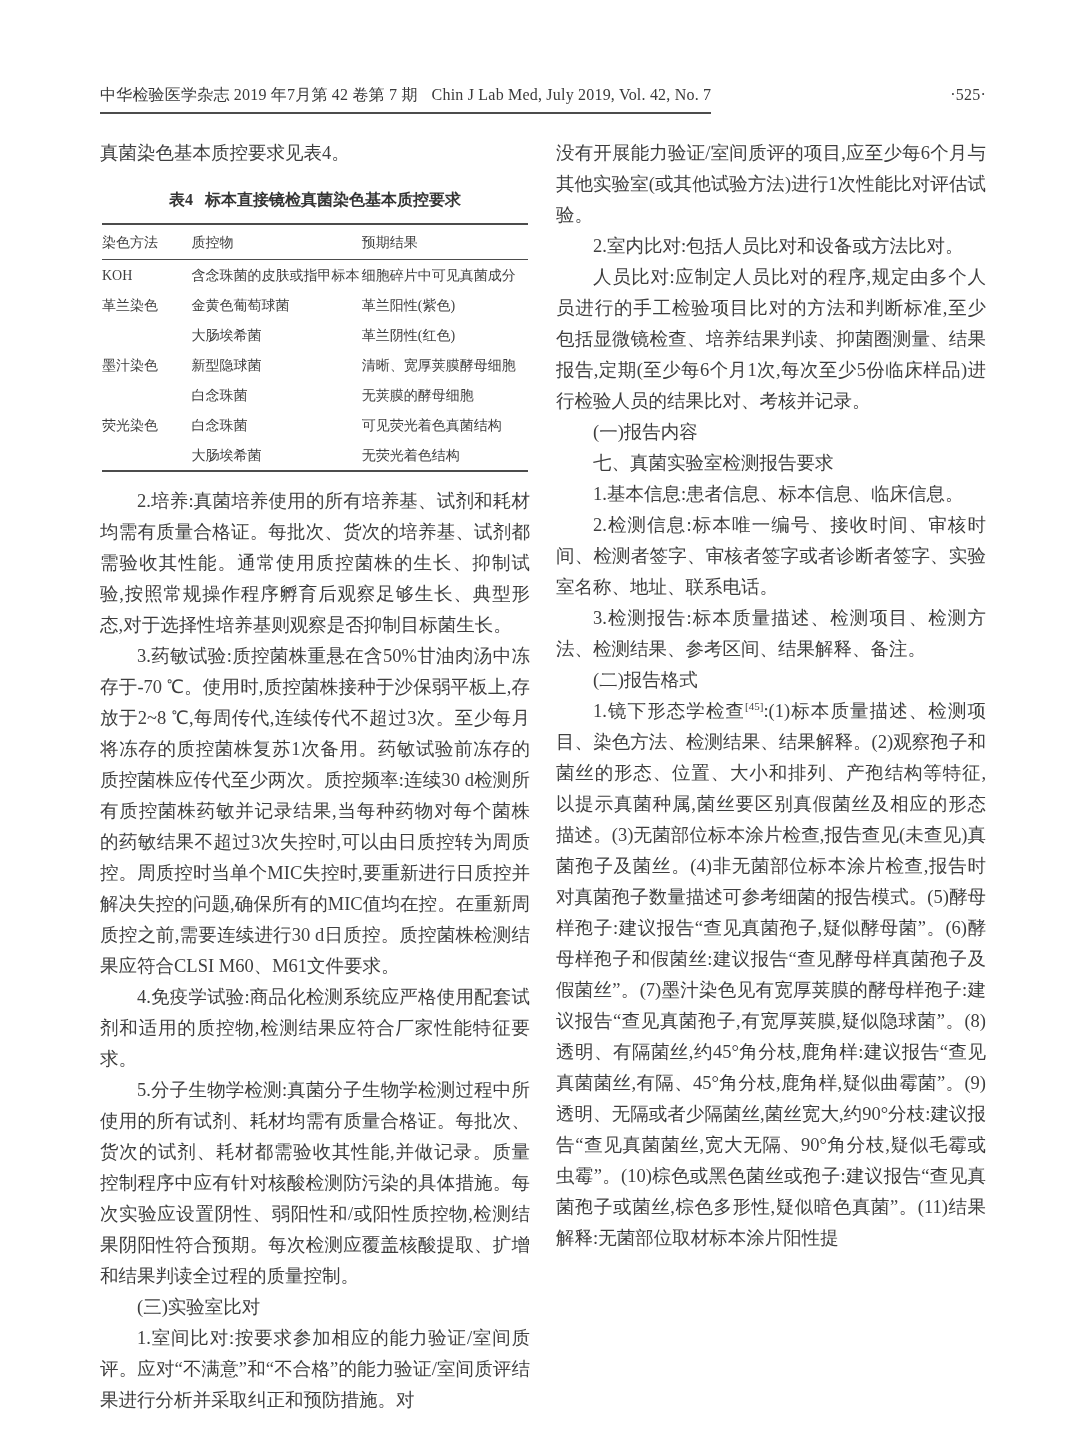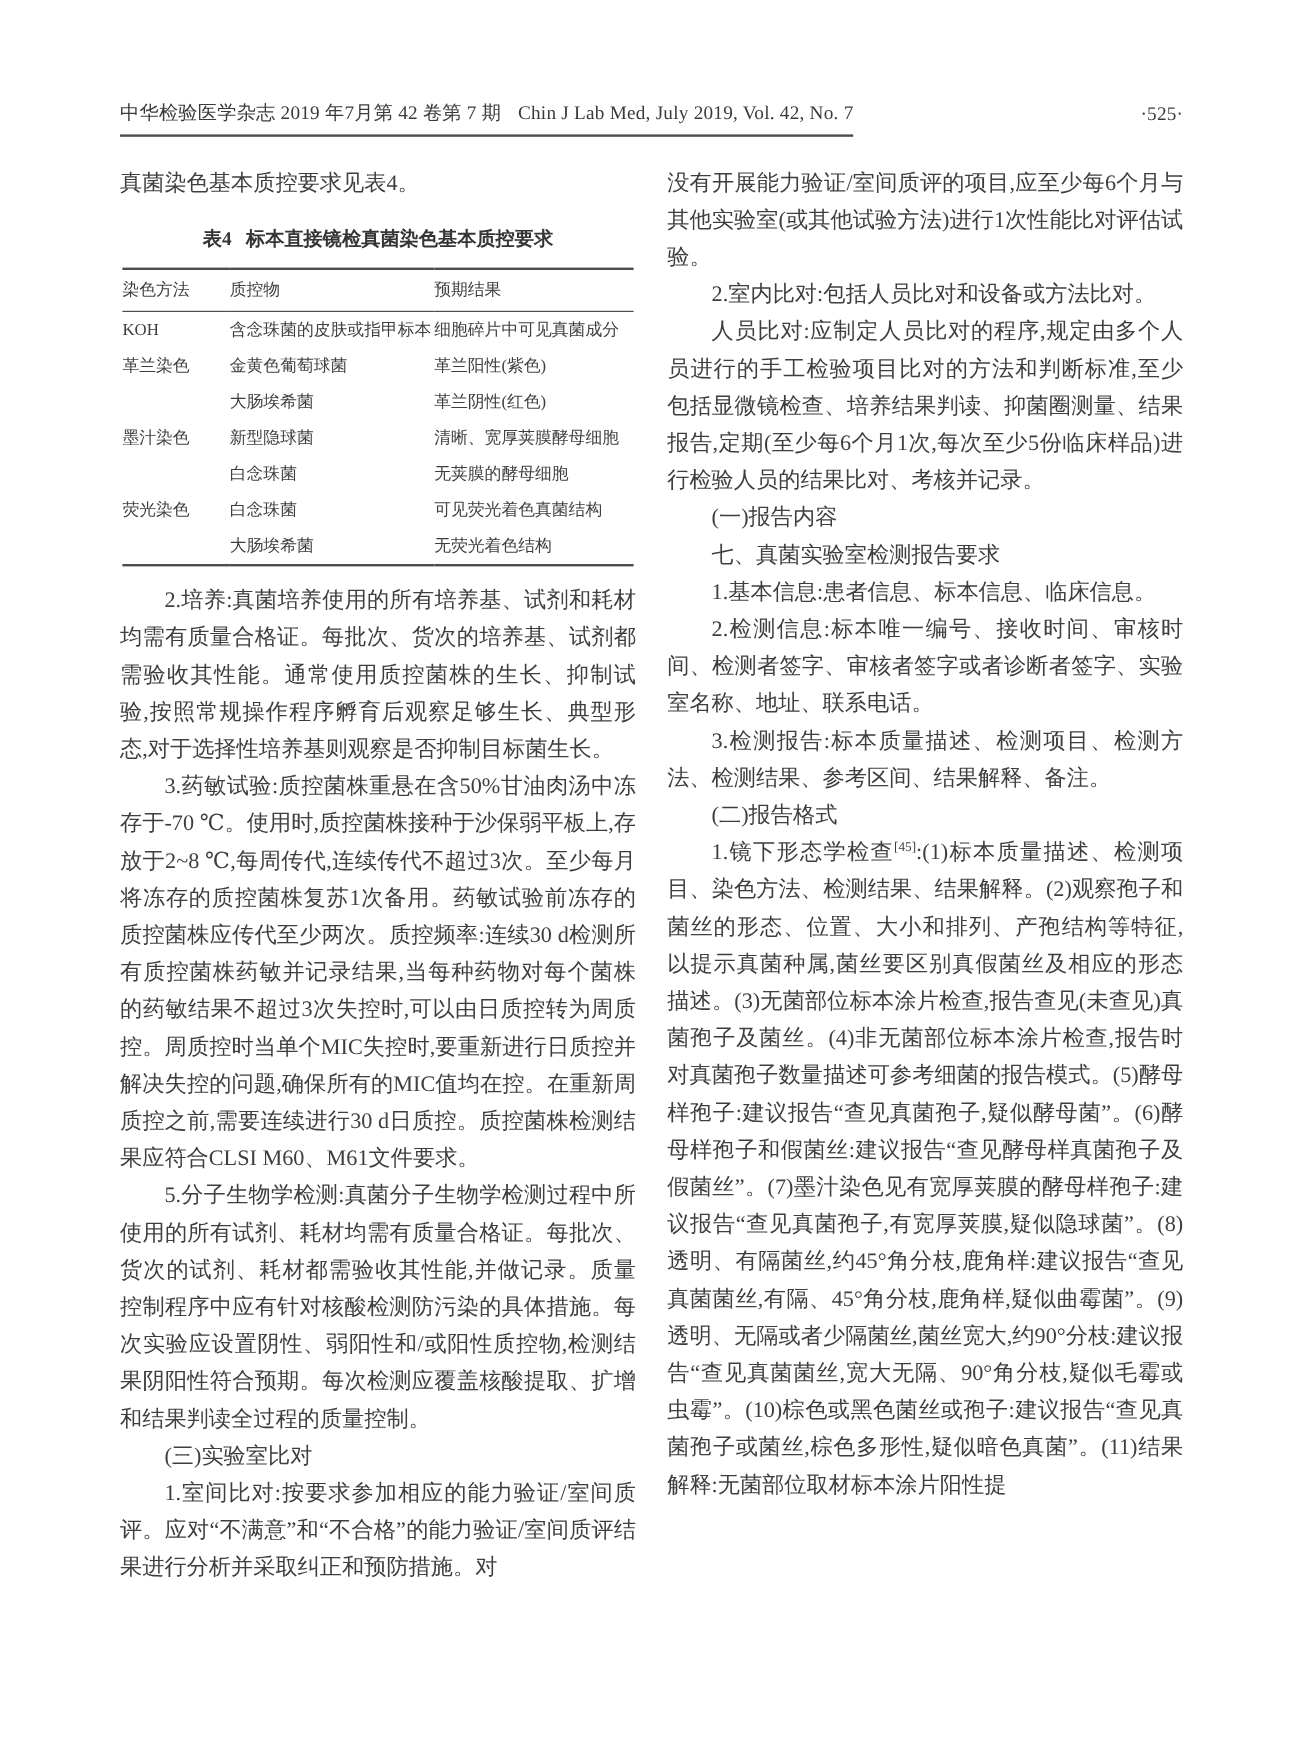--- a/index.html
+++ b/index.html
@@ -9,42 +9,42 @@
     font-family:"Liberation Serif","DejaVu Serif",serif;
     color:#3e3e3e;
     overflow:hidden;
   }
   .page{position:relative;width:1080px;height:1455px;background:#fff;overflow:hidden;}
 
   
   .header{
     margin:0 94px 0 100px;
     padding-top:84px;
-    display:flex;justify-content:space-between;align-items:center;
+    display:flex;justify-content:space-between;align-items:flex-start;
     font-size:16px;line-height:22px;color:#3a3a3a;
     letter-spacing:0.2px;
   }
   .header-left{border-bottom:2px solid #4c4c4c;padding-bottom:6px;}
   .header-left .en{margin-left:14px;}
   .header-page{padding-bottom:6px;font-family:Liberation Serif, serif;}
 
   
   .columns{
     display:flex;gap:26px;
     padding:24px 94px 0 100px;
   }
   .col{width:430px;flex:0 0 430px;}
 
   
   .para{
     font-size:18.5px;line-height:31px;
     text-align:justify;margin:0;
     color:#3e3e3e;
   }
-  .para.indent{text-indent:2em;}
+  .para.indent{text-indent:2em;font-family:Liberation Serif, serif;}
   .para sup{font-size:11px;line-height:0;vertical-align:super;}
 
   
   .table-block{margin:20px 2px 14px 2px;}
   .table-caption{
     text-align:center;font-weight:bold;color:#353535;
     font-size:16px;line-height:22px;margin:14px 0 12px 0;
   }
   .table-caption .cap-label{margin-right:12px;}
   table.qc{
@@ -130,20 +130,21 @@
                 <td class="c2">大肠埃希菌</td>
                 <td class="c3">无荧光着色结构</td>
               </tr>
             </tbody>
         </table>
       </div>
 
       <div>
           <p class="para indent">2.培养:真菌培养使用的所有培养基、试剂和耗材均需有质量合格证。每批次、货次的培养基、试剂都需验收其性能。通常使用质控菌株的生长、抑制试验,按照常规操作程序孵育后观察足够生长、典型形态,对于选择性培养基则观察是否抑制目标菌生长。</p>
           <p class="para indent">3.药敏试验:质控菌株重悬在含50%甘油肉汤中冻存于-70 ℃。使用时,质控菌株接种于沙保弱平板上,存放于2~8 ℃,每周传代,连续传代不超过3次。至少每月将冻存的质控菌株复苏1次备用。药敏试验前冻存的质控菌株应传代至少两次。质控频率:连续30 d检测所有质控菌株药敏并记录结果,当每种药物对每个菌株的药敏结果不超过3次失控时,可以由日质控转为周质控。周质控时当单个MIC失控时,要重新进行日质控并解决失控的问题,确保所有的MIC值均在控。在重新周质控之前,需要连续进行30 d日质控。质控菌株检测结果应符合CLSI M60、M61文件要求。</p>
+          <p class="para indent">4.免疫学试验:商品化检测系统应严格使用配套试剂和适用的质控物,检测结果应符合厂家性能特征要求。</p>
           <p class="para indent">5.分子生物学检测:真菌分子生物学检测过程中所使用的所有试剂、耗材均需有质量合格证。每批次、货次的试剂、耗材都需验收其性能,并做记录。质量控制程序中应有针对核酸检测防污染的具体措施。每次实验应设置阴性、弱阳性和/或阳性质控物,检测结果阴阳性符合预期。每次检测应覆盖核酸提取、扩增和结果判读全过程的质量控制。</p>
           <p class="para indent">(三)实验室比对</p>
           <p class="para indent">1.室间比对:按要求参加相应的能力验证/室间质评。应对“不满意”和“不合格”的能力验证/室间质评结果进行分析并采取纠正和预防措施。对</p>
         </div>
     </div>
 
     <div class="col">
       <div>
           <p class="para">没有开展能力验证/室间质评的项目,应至少每6个月与其他实验室(或其他试验方法)进行1次性能比对评估试验。</p>
           <p class="para indent">2.室内比对:包括人员比对和设备或方法比对。</p>

